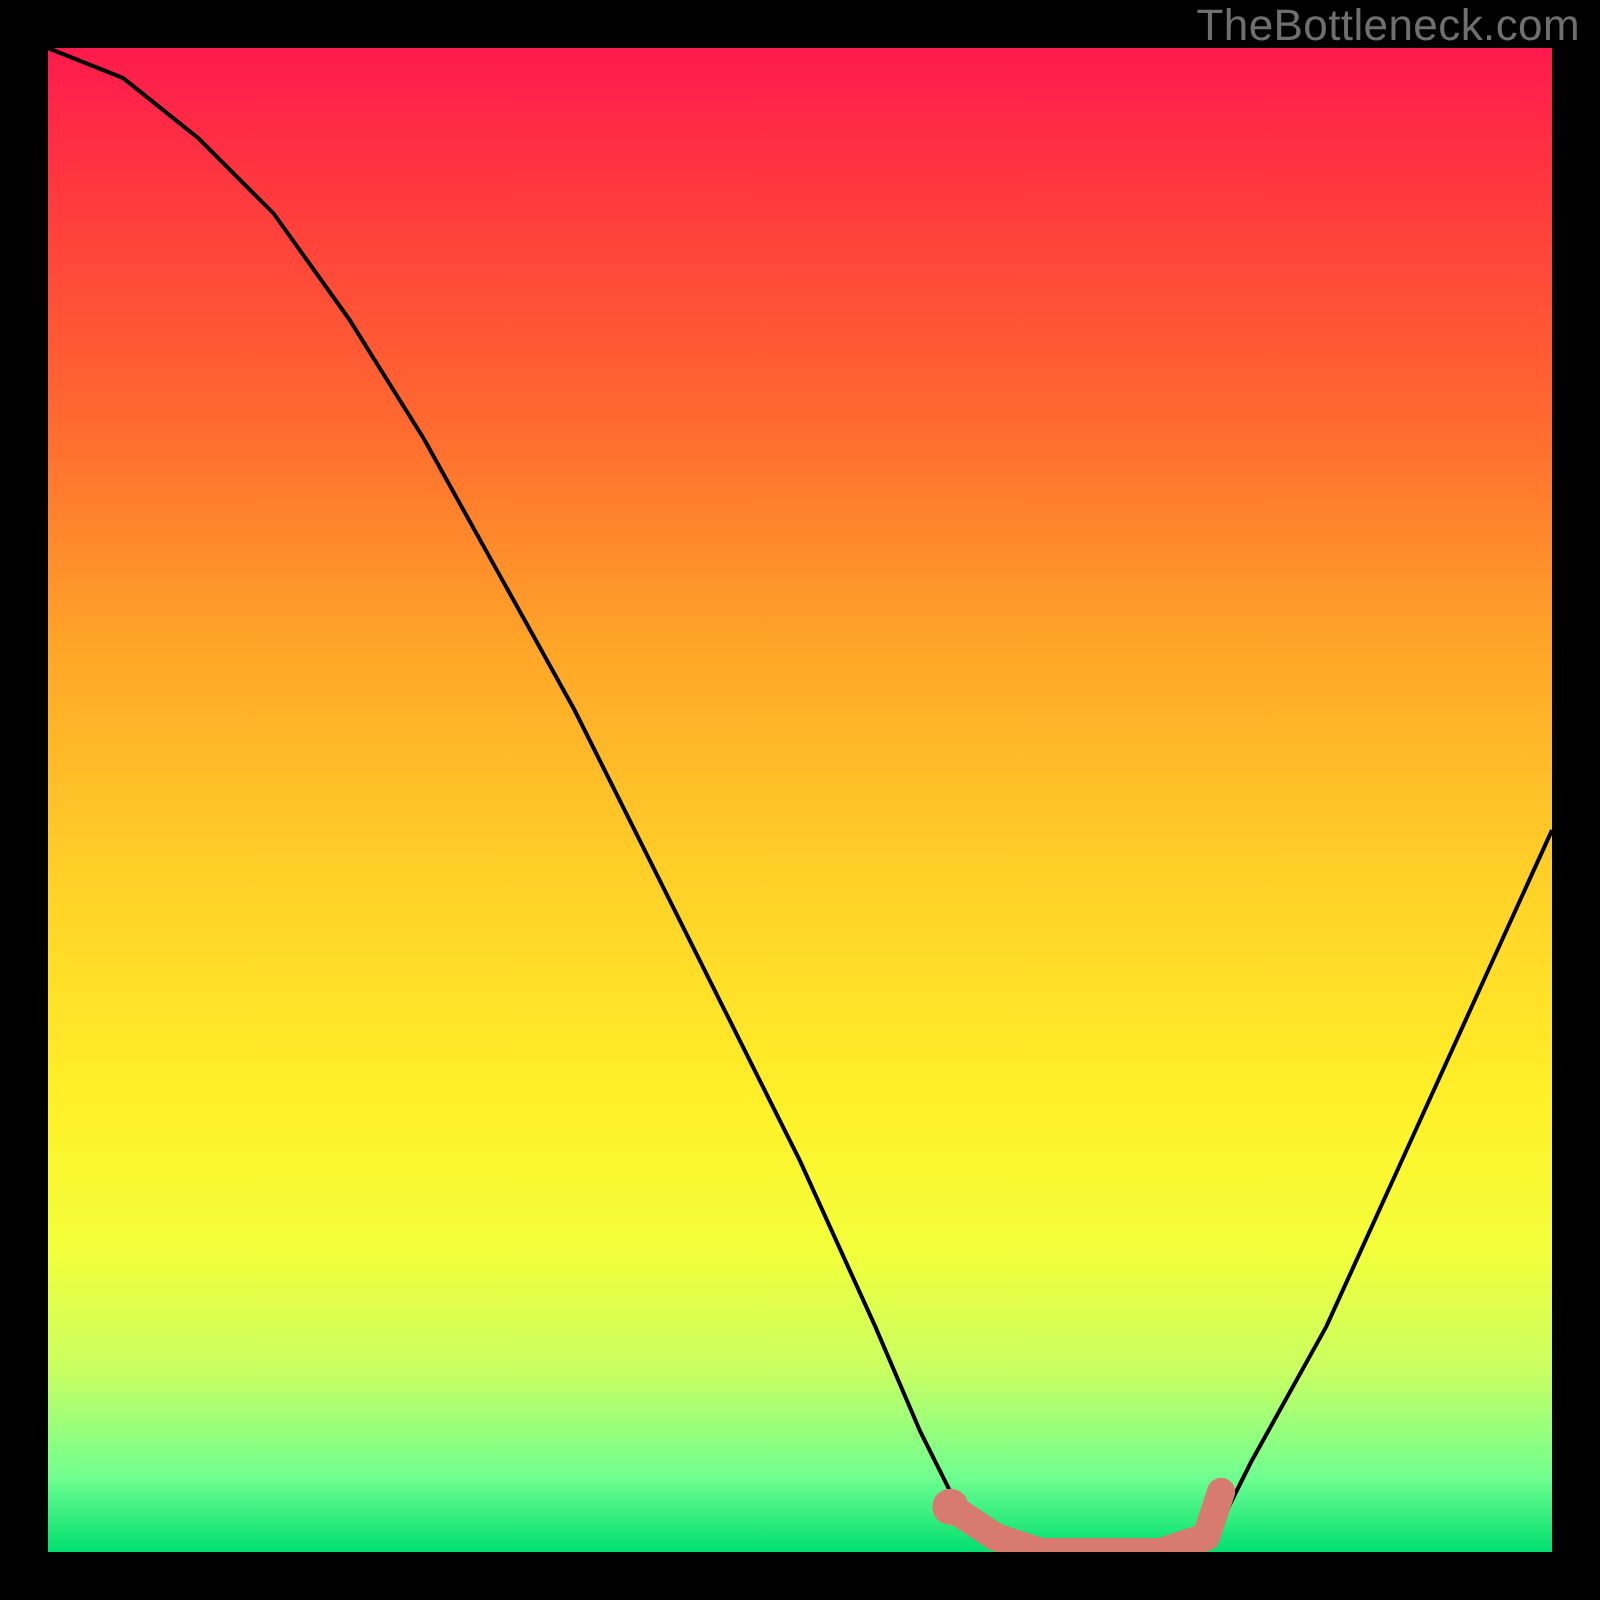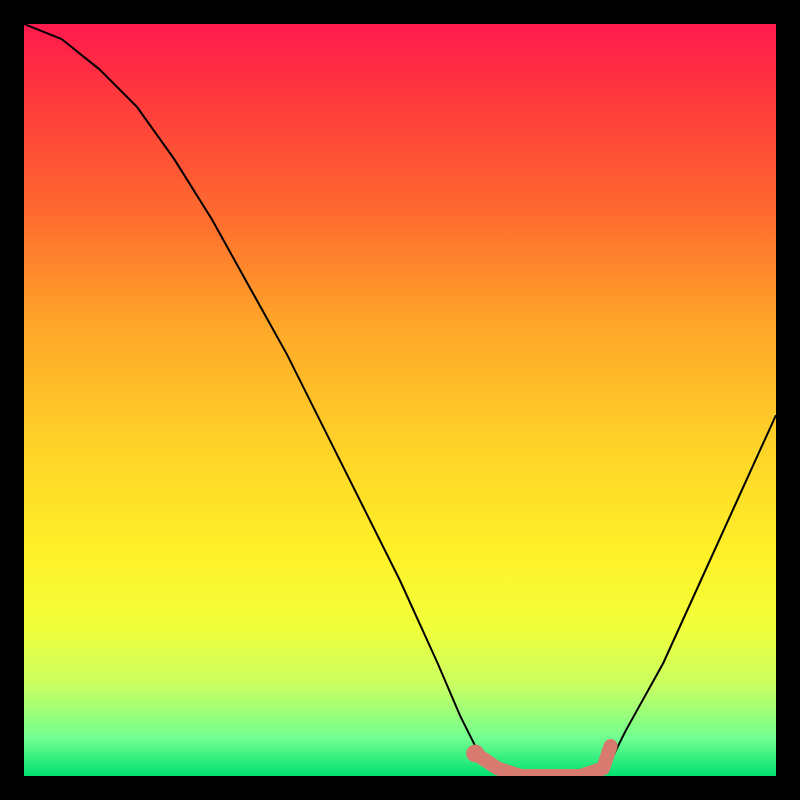--- a/index.html
+++ b/index.html
@@ -49,20 +49,21 @@
     color: #6f6f6f;
     font-size: 22px;
     letter-spacing: 0.2px;
     user-select: none;
   }
 </style>
 </head>
 <body>
 
 <div class="stage">
+  <div class="watermark">TheBottleneck.com</div>
 
   <div class="plot">
     <svg viewBox="0 0 100 100" preserveAspectRatio="none">
       <path id="curve-path" fill="none" stroke-width="0.35" vector-effect="non-scaling-stroke" d="M0.000 0.000 L5.000 2.000 L10.000 6.000 L15.000 11.000 L20.000 18.000 L25.000 26.000 L30.000 35.000 L35.000 44.000 L40.000 54.000 L45.000 64.000 L50.000 74.000 L55.000 85.000 L58.000 92.000 L60.000 96.000 L63.000 99.000 L66.000 100.000 L70.000 100.000 L74.000 100.000 L78.000 98.000 L80.000 94.000 L85.000 85.000 L90.000 74.000 L95.000 63.000 L100.000 52.000" stroke="#000000" style="stroke-width: 2px;"></path>
       <path id="highlight-path" fill="none" stroke-width="2.3" stroke-linecap="round" stroke-linejoin="round" vector-effect="non-scaling-stroke" d="M60.000 97.000 L63.000 99.000 L66.000 100.000 L70.000 100.000 L74.000 100.000 L77.000 99.000 L78.000 96.000" stroke="#d77a6f" style="stroke-width: 14px;"></path>
       <circle id="highlight-dot" r="1.2" vector-effect="non-scaling-stroke" cx="60.000" cy="97.000" fill="#d77a6f"></circle>
     </svg>
   </div>
 </div>
 

